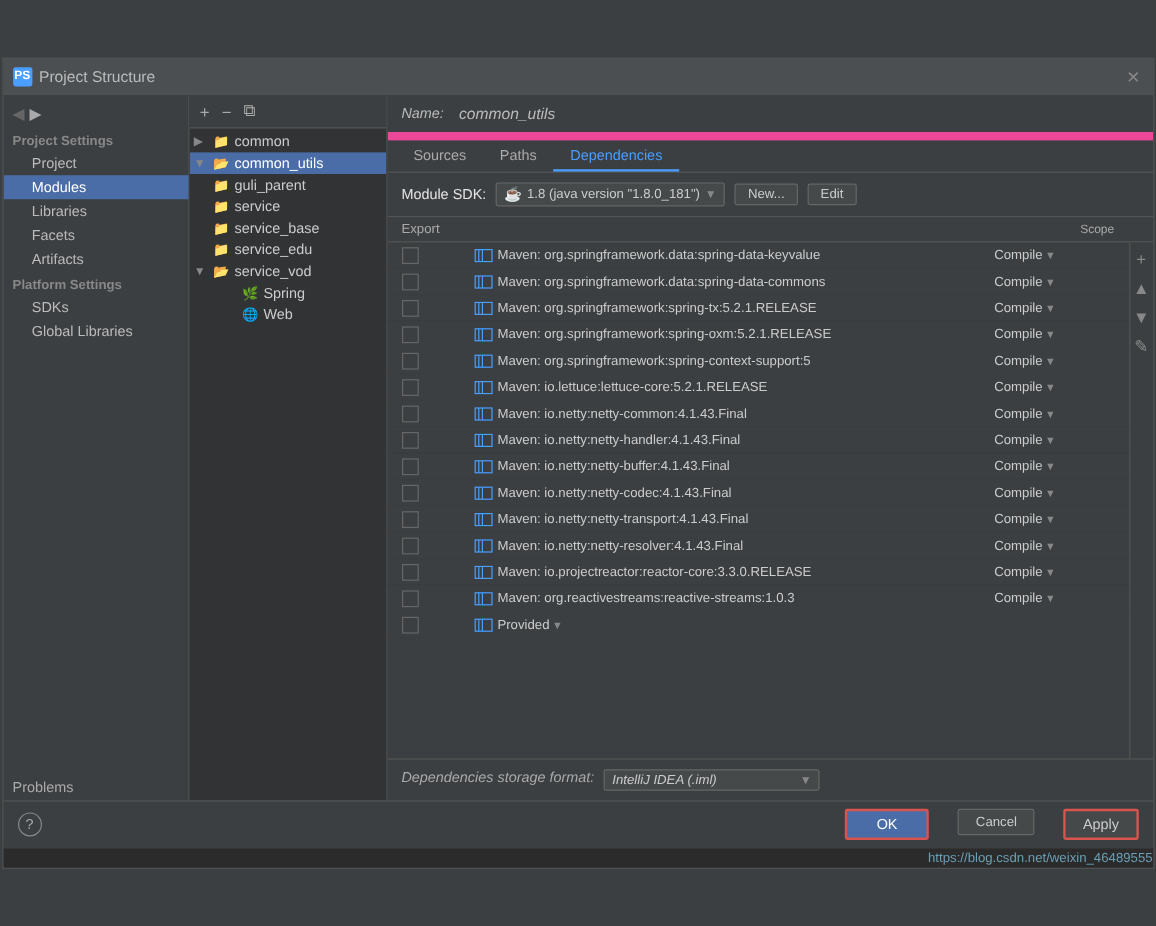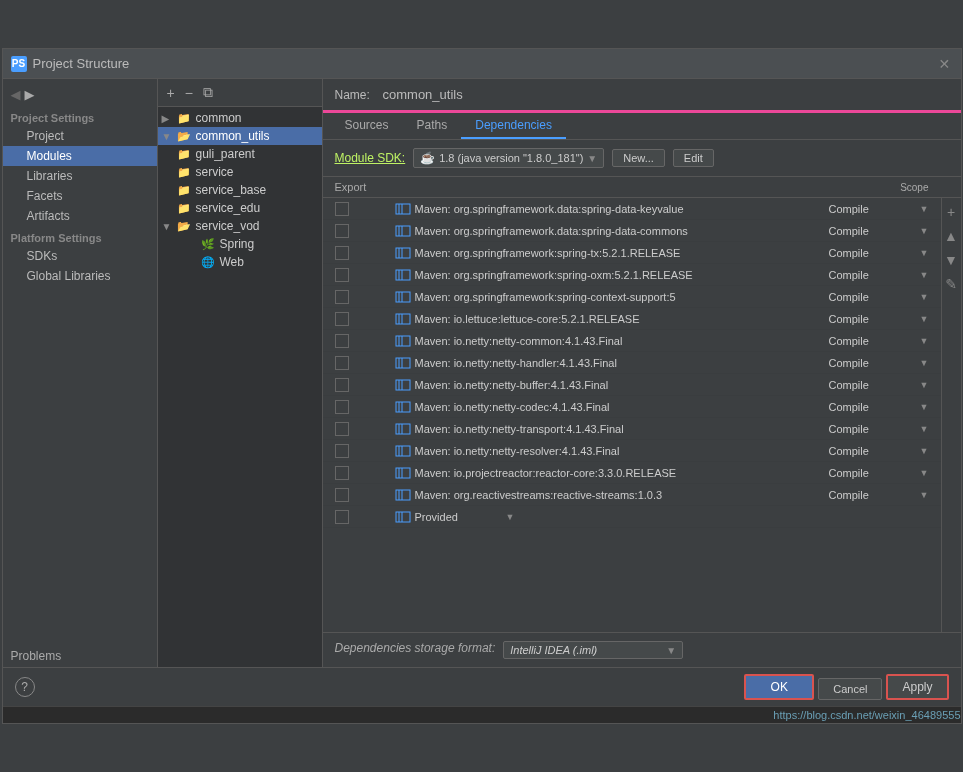--- a/index.html
+++ b/index.html
@@ -174,24 +174,25 @@
     
     .main-content {
       flex: 1;
       display: flex;
       flex-direction: column;
       overflow: hidden;
       background: #3c3f41;
     }
     .name-row {
       display: flex;
-      align-items: center;
+      align-items: flex-start;
       gap: 8px;
       padding: 8px 12px;
-      border-bottom: 3px solid #ec4899;
+      border-bottom: 7px solid #ec4899;
+      font-style: italic;
     }
     .name-label {
       color: #bbb;
       font-size: 12px;
       min-width: 40px;
     }
     .name-value {
       color: #bbb;
       font-size: 13px;
       font-weight: 500;
@@ -214,22 +215,21 @@
       border-bottom: 2px solid #4a9eff;
     }
     .sdk-row {
       display: flex;
       align-items: center;
       gap: 8px;
       padding: 8px 12px;
       border-bottom: 1px solid #555;
     }
     .sdk-label {
-      color: #bef264;
-      text-decoration: underline;
+      color: #e5e5e5;
       font-size: 12px;
       white-space: nowrap;
     }
     .sdk-select {
       background: #45494a;
       border: 1px solid #666;
       color: #ccc;
       padding: 2px 6px;
       font-size: 11px;
       border-radius: 2px;
@@ -319,21 +319,21 @@
       color: #ccc;
       font-size: 11px;
       overflow: hidden;
       text-overflow: ellipsis;
       white-space: nowrap;
     }
     .dep-scope-cell {
       width: 100px;
       display: flex;
       align-items: center;
-      justify-content: space-between;
+      justify-content: flex-start;
       gap: 2px;
       color: #ccc;
       font-size: 11px;
     }
     .scope-arrow {
       font-size: 9px;
       color: #888;
     }
     .right-icons {
       width: 20px;
@@ -399,22 +399,22 @@
       color: #aaa;
       background: none;
       cursor: pointer;
       font-size: 12px;
       display: flex;
       align-items: center;
       justify-content: center;
     }
     .bottom-right {
       display: flex;
-      align-items: flex-end;
-      gap: 4px;
+      align-items: flex-start;
+      gap: 24px;
     }
     .btn-ok {
       background: #4a6da7;
       border: 2px solid #d9534f;
       color: white;
       padding: 4px 20px;
       cursor: pointer;
       font-size: 12px;
       border-radius: 2px;
       min-width: 70px;

